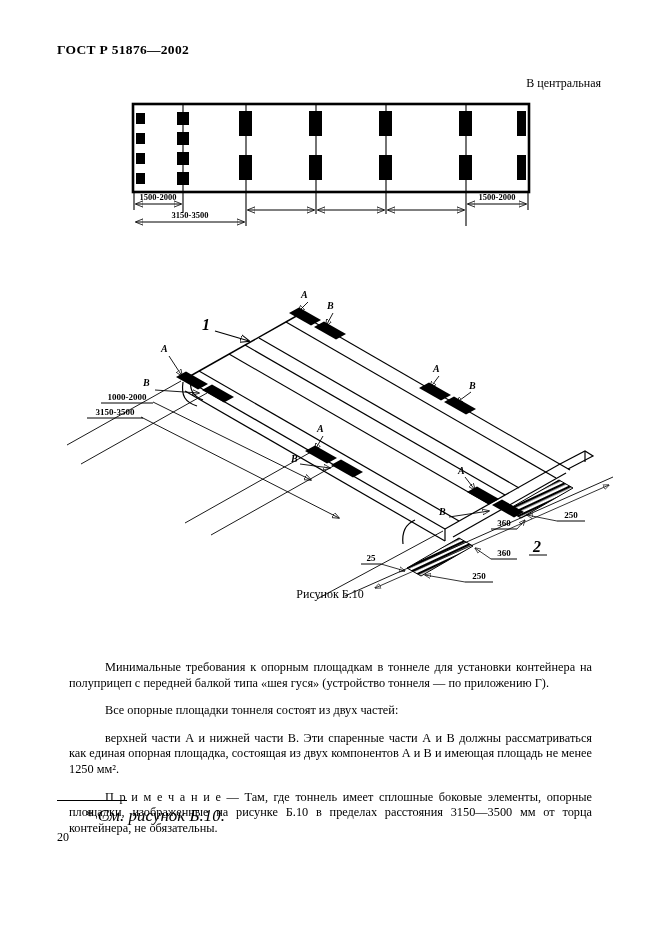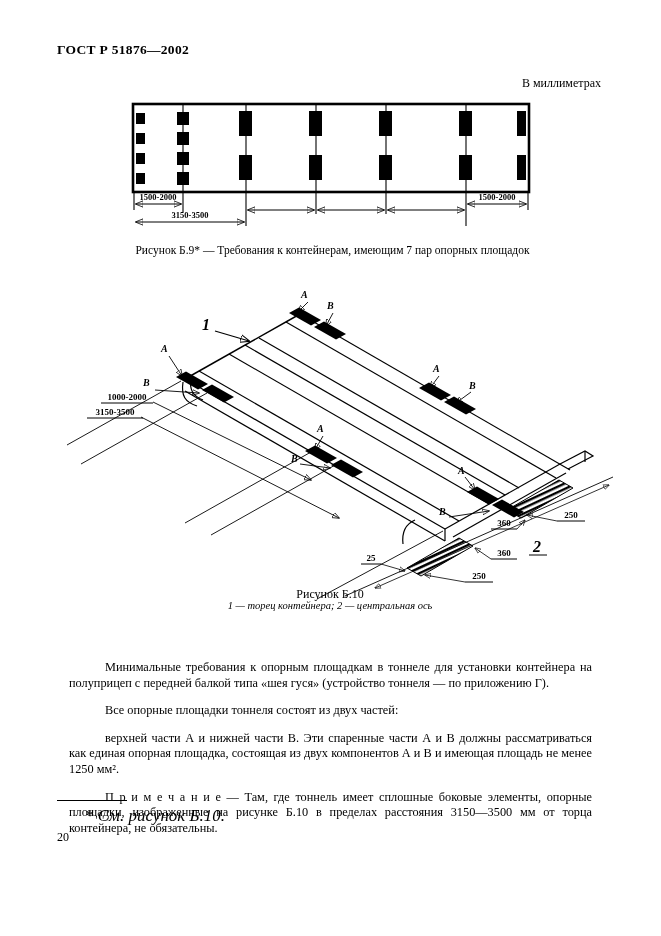--- a/index.html
+++ b/index.html
@@ -29,21 +29,21 @@
   svg .ab{font-size:10px;font-weight:bold;font-style:italic;}
   svg .big{font-size:16px;font-weight:bold;font-style:italic;}
   svg line,svg path,svg polyline{stroke:#000;fill:none;}
 </style>
 </head>
 <body>
 
 <div class="page">
 
   <div class="abs doc-header">ГОСТ Р 51876—2002</div>
-  <div class="abs units-note">В миллиметрах</div>
+  <div class="abs units-note">В центральная</div>
 
   <svg class="abs fig-b9" viewBox="0 0 412 138">
     <defs>
       <marker id="arr" viewBox="0 0 10 10" refX="9" refY="5" markerWidth="8" markerHeight="8" orient="auto-start-reverse">
         <path d="M0,1 L10,5 L0,9 z" fill="#000" stroke="none"></path>
       </marker>
     </defs>
 
     <rect x="7" y="4" width="396" height="88" fill="none" stroke="#000" stroke-width="2.6"></rect>
 
@@ -84,21 +84,20 @@
       <line x1="122" y1="110" x2="188" y2="110" marker-start="url(#arr)" marker-end="url(#arr)"></line>
       <line x1="192" y1="110" x2="258" y2="110" marker-start="url(#arr)" marker-end="url(#arr)"></line>
       <line x1="262" y1="110" x2="338" y2="110" marker-start="url(#arr)" marker-end="url(#arr)"></line>
       <line x1="10" y1="122" x2="118" y2="122" marker-start="url(#arr)" marker-end="url(#arr)"></line>
     </g>
     <text class="dimS" x="32" y="100" text-anchor="middle">1500-2000</text>
     <text class="dimS" x="371" y="100" text-anchor="middle">1500-2000</text>
     <text class="dimS" x="64" y="118" text-anchor="middle">3150-3500</text>
   </svg>
 
-  <div class="abs fig-b9-caption">Рисунок Б.9* — Требования к контейнерам, имеющим 7 пар опорных площадок</div>
 
   <svg class="abs fig-b10" viewBox="0 0 560 315">
     <defs>
       <marker id="arr2" viewBox="0 0 10 10" refX="9" refY="5" markerWidth="8" markerHeight="8" orient="auto-start-reverse">
         <path d="M0,1 L10,5 L0,9 z" fill="#000" stroke="none"></path>
       </marker>
       <pattern id="hatch" width="5" height="5" patternUnits="userSpaceOnUse" patternTransform="rotate(65)">
         <rect width="2.4" height="5" fill="#000"></rect>
       </pattern>
     </defs>
@@ -213,21 +212,20 @@
     <text class="dim" x="424" y="295" text-anchor="middle">250</text>
     <line x1="410" y1="298" x2="438" y2="298" stroke-width="1"></line>
     <text class="dim" x="449" y="272" text-anchor="middle">360</text>
     <line x1="436" y1="275" x2="462" y2="275" stroke-width="1"></line>
     <text class="dim" x="449" y="242" text-anchor="middle">360</text>
     <line x1="436" y1="245" x2="462" y2="245" stroke-width="1"></line>
     <text class="dim" x="516" y="234" text-anchor="middle">250</text>
     <line x1="502" y1="237" x2="530" y2="237" stroke-width="1"></line>
   </svg>
 
-  <div class="abs fig-b10-legend">1 — торец контейнера; 2 — центральная ось</div>
   <div class="abs fig-b10-caption">Рисунок Б.10</div>
 
   <div class="abs body-text">
     <p>Минимальные требования к опорным площадкам в тоннеле для установки контейнера на полуприцеп с передней балкой типа «шея гуся» (устройство тоннеля — по приложению Г).</p>
     <p>Все опорные площадки тоннеля состоят из двух частей:</p>
     <p>верхней части А и нижней части В. Эти спаренные части А и В должны рассматриваться как единая опорная площадка, состоящая из двух компонентов А и В и имеющая площадь не менее 1250 мм².</p>
     <p class="note">П р и м е ч а н и е — Там, где тоннель имеет сплошные боковые элементы, опорные площадки, изображенные на рисунке Б.10 в пределах расстояния 3150—3500 мм от торца контейнера, не обязательны.</p>
   </div>
 
   <div class="abs footnote-rule"></div>

